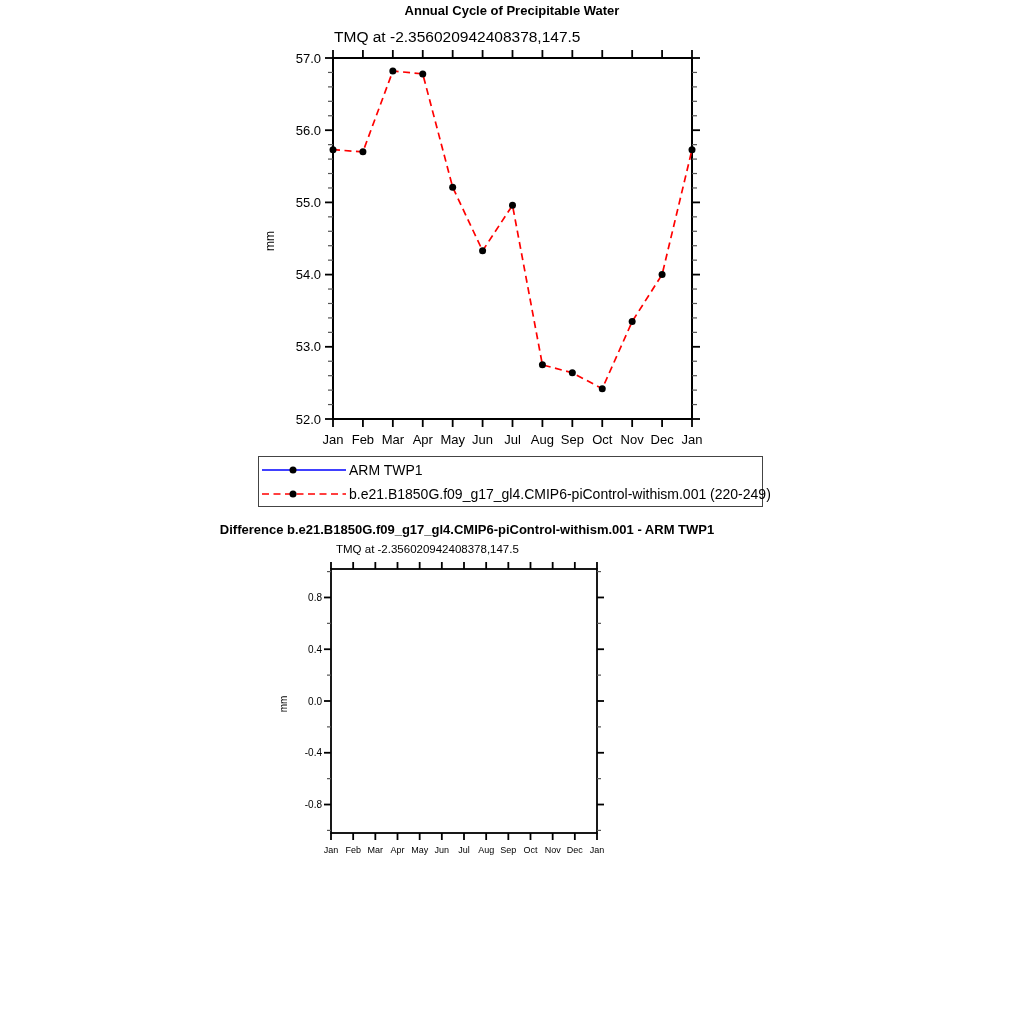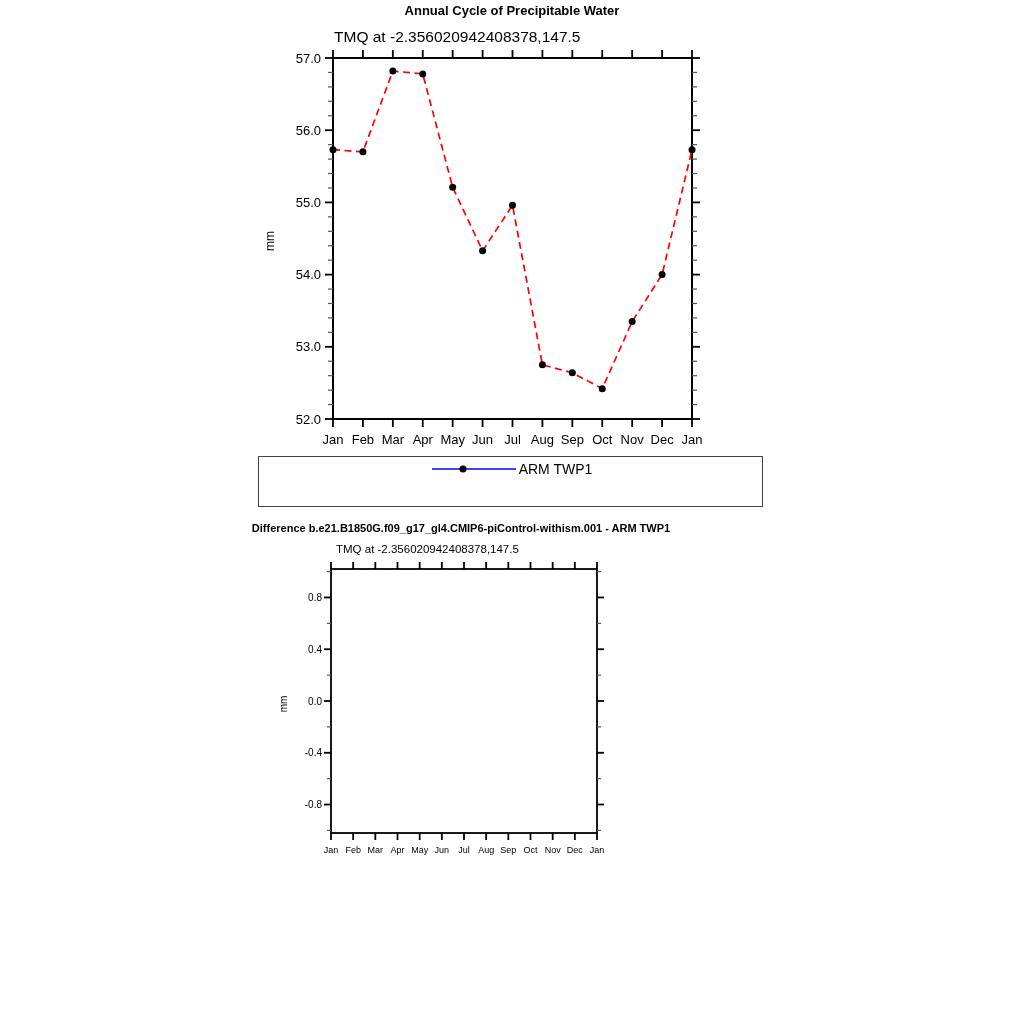--- a/index.html
+++ b/index.html
@@ -6,25 +6,25 @@
   body{
     width:1024px;height:1024px;background:#ffffff;position:relative;
     font-family:"Liberation Sans", sans-serif;color:#000;overflow:hidden;
   }
   .abs{position:absolute;}
   #title-top{left:212px;top:3px;width:600px;text-align:center;font-size:13px;font-weight:bold;}
   #subtitle-top{left:334px;top:28px;font-size:15.5px;}
   #svg-top{left:250px;top:48px;}
   #legend-box{
     left:258px;top:456px;width:505px;height:51px;border:1.5px solid #444;
-    background:#fff;box-sizing:border-box;display:flex;flex-direction:row;justify-content:center;
+    background:#fff;box-sizing:border-box;display:flex;flex-direction:column;justify-content:center;
   }
   .legend-row{display:flex;align-items:center;height:24px;font-size:14px;white-space:nowrap;}
   .legend-sample{width:90px;height:24px;flex:0 0 90px;}
-  #title-bottom{left:161px;top:522px;width:600px;text-align:center;font-size:11px;font-weight:bold;}
+  #title-bottom{left:167px;top:522px;width:600px;text-align:center;font-size:13px;font-weight:bold;}
   #subtitle-bottom{left:336px;top:543px;font-size:11.5px;z-index:2;}
   #svg-bottom{left:265px;top:540px;}
   svg text{font-family:"Liberation Sans", sans-serif;fill:#000;}
 </style>
 </head>
 <body>
 
 <div id="title-top" class="abs">Annual Cycle of Precipitable Water</div>
 <div id="subtitle-top" class="abs">TMQ at -2.356020942408378,147.5</div>
 
@@ -147,20 +147,27 @@
   </svg>
 
 <div id="legend-box" class="abs">
   <div class="legend-row">
     <svg class="legend-sample" viewBox="0 0 90 24">
       <line class="legend-line" x1="3" y1="12" x2="87" y2="12" stroke="#0000ff" stroke-width="1.6"></line>
       <circle cx="34" cy="12" r="3.5" fill="#000"></circle>
     </svg>
     <span>ARM TWP1</span>
   </div>
+  <div class="legend-row">
+    <svg class="legend-sample" viewBox="0 0 90 24">
+      <line class="legend-line" x1="3" y1="12" x2="87" y2="12" stroke="#ff0000" stroke-width="1.6" stroke-dasharray="7,4.5"></line>
+      <circle cx="34" cy="12" r="3.5" fill="#000"></circle>
+    </svg>
+    <span>b.e21.B1850G.f09_g17_gl4.CMIP6-piControl-withism.001 (220-249)</span>
+  </div>
 </div>
 
 <div id="title-bottom" class="abs">Difference b.e21.B1850G.f09_g17_gl4.CMIP6-piControl-withism.001 - ARM TWP1</div>
 <div id="subtitle-bottom" class="abs">TMQ at -2.356020942408378,147.5</div>
 
 <svg id="svg-bottom" class="abs" width="360" height="330" viewBox="0 0 360 330">
     <g>
       <rect x="66" y="29" width="266" height="264" fill="none" stroke="#000" stroke-width="1.8"></rect>
       <line x1="66" y1="264.52941176470586" x2="59" y2="264.52941176470586" stroke="#000" stroke-width="1.8"></line>
       <line x1="332" y1="264.52941176470586" x2="339" y2="264.52941176470586" stroke="#000" stroke-width="1.8"></line>

